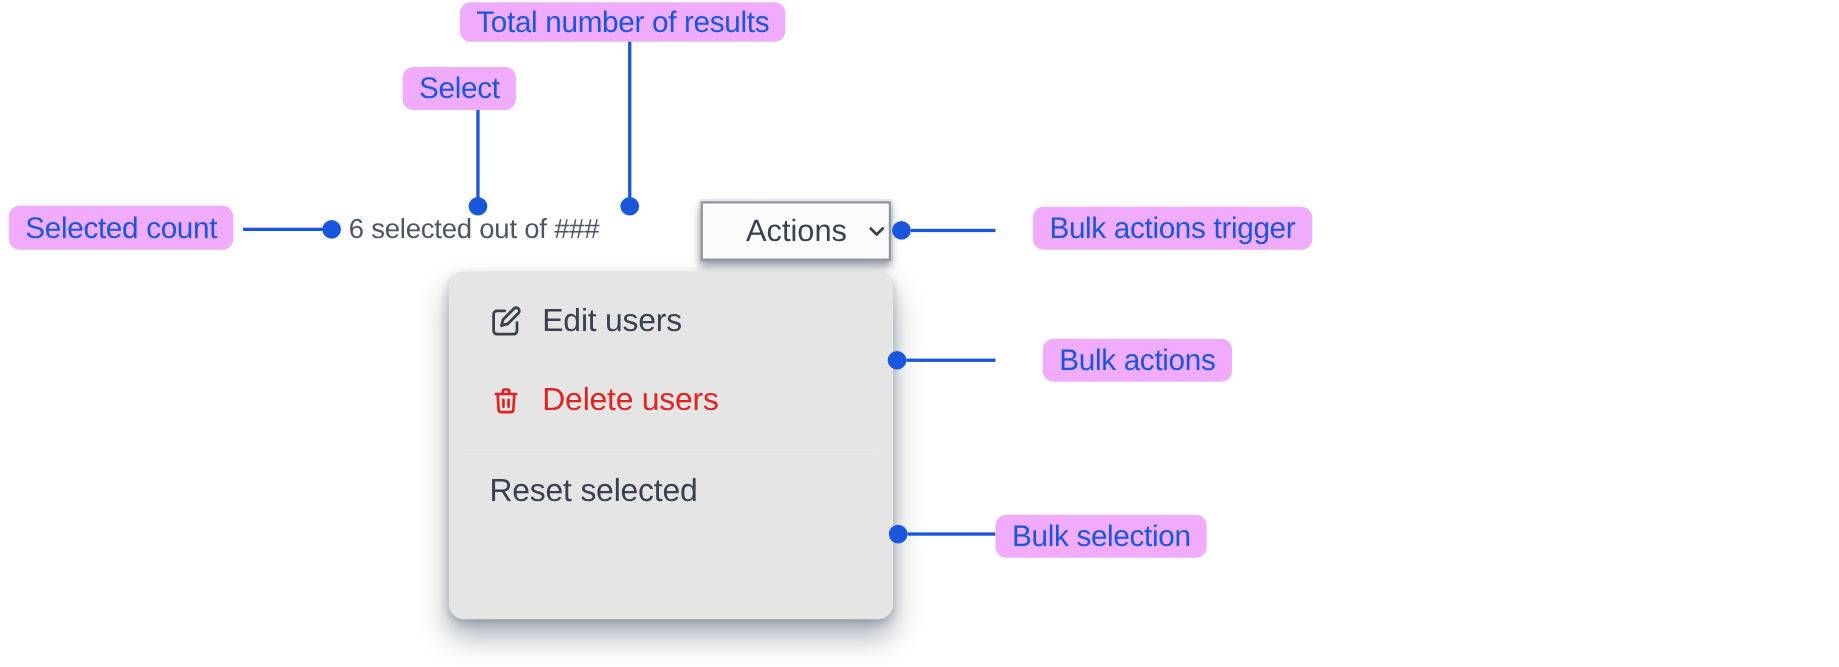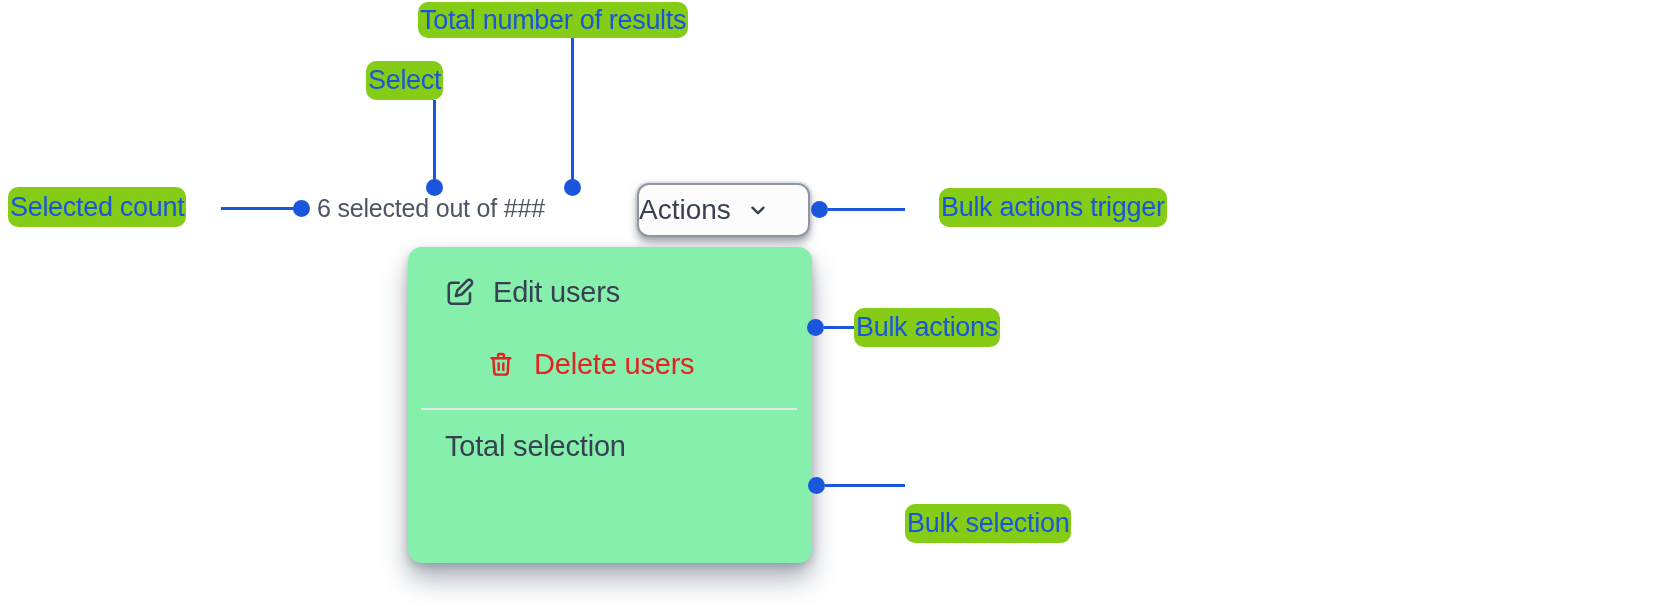--- a/index.html
+++ b/index.html
@@ -6,53 +6,53 @@
   html,body { background:#fff; }
   .stage {
     position:relative; width:1672px; height:606px;
     background:#ffffff; overflow:hidden;
     font-family:"Liberation Sans", sans-serif;
     color:#374151;
   }
   
   .pill {
     position:absolute; height:39px; display:flex; align-items:center;
-    padding:0 2px; background:#84cc16; border-radius:10px;
+    padding:0 15px; background:#f0abfc; border-radius:10px;
     color:#1A56DB; font-size:27px; letter-spacing:-0.3px; white-space:nowrap;
   }
   
   .vline { position:absolute; width:3px; background:#1A56DB; }
   .hline { position:absolute; height:3px; background:#1A56DB; }
   .dot   { position:absolute; width:17px; height:17px; border-radius:50%; background:#1A56DB; }
   
   .sel-message {
     position:absolute; left:317px; top:191px; font-size:25px; line-height:34px;
     color:#4B5563; letter-spacing:-0.2px; white-space:nowrap;
   }
   
   .actions-btn {
     position:absolute; left:637px; top:183px; width:173px; height:54px;
-    background:#FCFCFD; border:2px solid #8E96A4; border-radius:12px;
-    display:flex; align-items:center; justify-content:flex-start; gap:16px;
+    background:#FCFCFD; border:2px solid #8E96A4; border-radius:1px;
+    display:flex; align-items:center; justify-content:flex-end; gap:16px;
     font-size:28px; color:#374151; cursor:pointer;
     box-shadow:0 0 0 2px rgba(156,163,175,0.22), 0 5px 8px rgba(75,85,99,0.55);
   }
   .actions-btn svg { display:block; }
   
   .menu-panel {
     position:absolute; left:408px; top:247px; width:404px; height:316px;
-    background:#86efac; border-radius:14px; padding:9px 0;
+    background:#e5e5e5; border-radius:14px; padding:9px 0;
     box-shadow:0 16px 26px rgba(71,85,105,0.45), 0 3px 8px rgba(71,85,105,0.30);
   }
   .menu-row {
     height:72px; display:flex; align-items:center; padding-left:37px;
     font-size:29px; letter-spacing:-0.2px; color:#374151; cursor:pointer; white-space:nowrap;
   }
   .menu-row .mi-icon { width:30px; height:30px; margin-right:18px; flex:0 0 30px; display:flex; align-items:center; justify-content:center; }
-  .menu-row.danger { color:#E02424;margin-left:41px; }
+  .menu-row.danger { color:#E02424; }
   .menu-divider { height:2px; background:#E5E7EB; margin:8px 15px 0 13px; }
 </style>
 </head>
 <body>
 
 <div class="stage">
 
   <div class="pill" style="left:418px; top:2px; height:36px;">
     <span>Total number of results</span>
   </div>
@@ -110,30 +110,30 @@
             <path d="M14 11.5V17"></path>
         </svg>
       </span>
       <span>Delete users</span>
     </div>
 
     <div class="menu-divider"></div>
 
 
     <div class="menu-row">
-      <span>Total selection</span>
+      <span>Reset selected</span>
     </div>
 
   </div>
 
   <div class="dot" style="left:807px; top:319px;"></div>
   <div class="hline" style="left:824px; top:326px; width:81px;"></div>
-  <div class="pill" style="left:854px; top:308px;">
+  <div class="pill" style="left:948px; top:308px;">
     <span>Bulk actions</span>
   </div>
 
   <div class="dot" style="left:808px; top:477px;"></div>
   <div class="hline" style="left:825px; top:484px; width:80px;"></div>
-  <div class="pill" style="left:905px; top:468px;margin-top:36px;">
+  <div class="pill" style="left:905px; top:468px;">
     <span>Bulk selection</span>
   </div>
 
 </div>
 
 </body></html>

